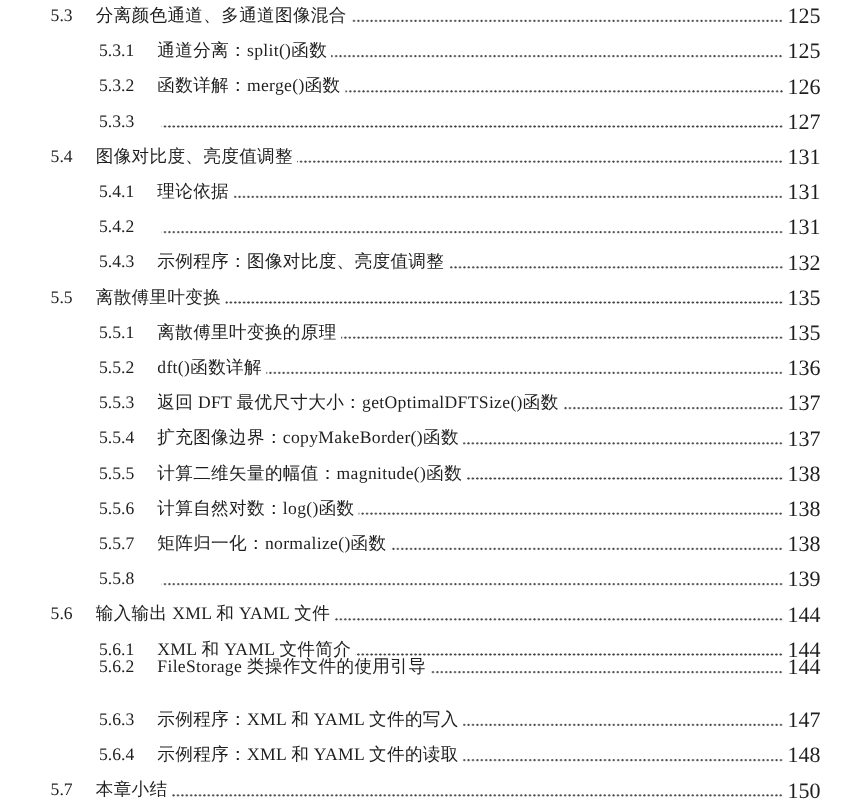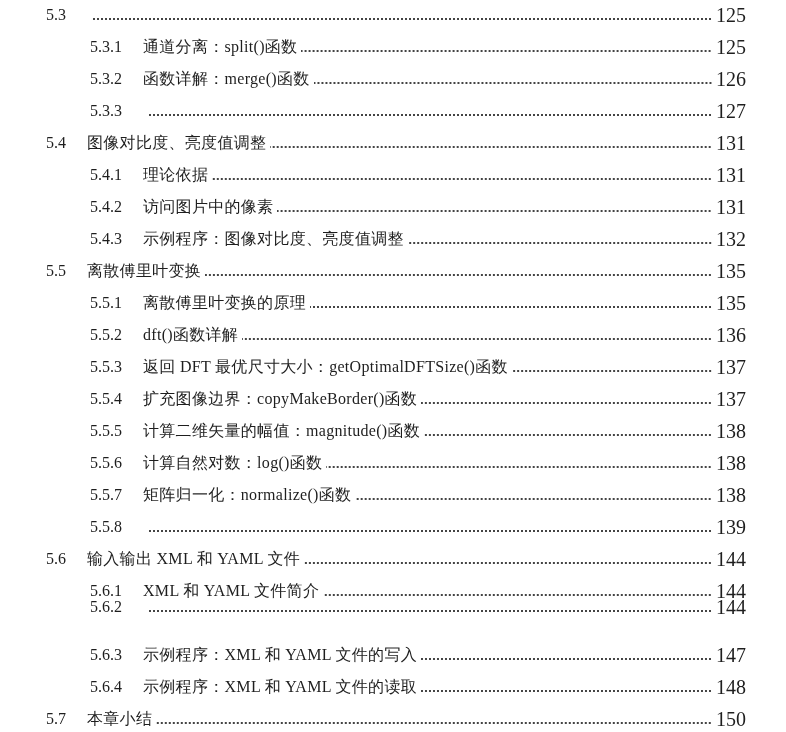--- a/index.html
+++ b/index.html
@@ -68,20 +68,21 @@
       font-size: 20px;
     }
   </style>
 </head>
 <body>
 
 <div class="toc">
 
   <div class="toc-row section" style="top:3px">
     <span class="num">5.3</span>
+    <span class="title">分离颜色通道、多通道图像混合</span>
     <span class="leader"></span>
     <span class="page">125</span>
   </div>
 
   <div class="toc-row subsection" style="top:35px">
     <span class="num">5.3.1</span>
     <span class="title">通道分离：split()函数</span>
     <span class="leader"></span>
     <span class="page">125</span>
   </div>
@@ -108,21 +109,20 @@
 
   <div class="toc-row subsection" style="top:163px">
     <span class="num">5.4.1</span>
     <span class="title">理论依据</span>
     <span class="leader"></span>
     <span class="page">131</span>
   </div>
 
   <div class="toc-row subsection" style="top:195px">
     <span class="num">5.4.2</span>
-    <span class="title">访问图片中的像素</span>
     <span class="leader"></span>
     <span class="page">131</span>
   </div>
 
   <div class="toc-row subsection" style="top:227px">
     <span class="num">5.4.3</span>
     <span class="title">示例程序：图像对比度、亮度值调整</span>
     <span class="leader"></span>
     <span class="page">132</span>
   </div>
@@ -198,20 +198,21 @@
 
   <div class="toc-row subsection" style="top:579px">
     <span class="num">5.6.1</span>
     <span class="title">XML 和 YAML 文件简介</span>
     <span class="leader"></span>
     <span class="page">144</span>
   </div>
 
   <div class="toc-row subsection" style="top:595px">
     <span class="num">5.6.2</span>
+    <span class="title">FileStorage 类操作文件的使用引导</span>
     <span class="leader"></span>
     <span class="page">144</span>
   </div>
 
   <div class="toc-row subsection" style="top:643px">
     <span class="num">5.6.3</span>
     <span class="title">示例程序：XML 和 YAML 文件的写入</span>
     <span class="leader"></span>
     <span class="page">147</span>
   </div>

